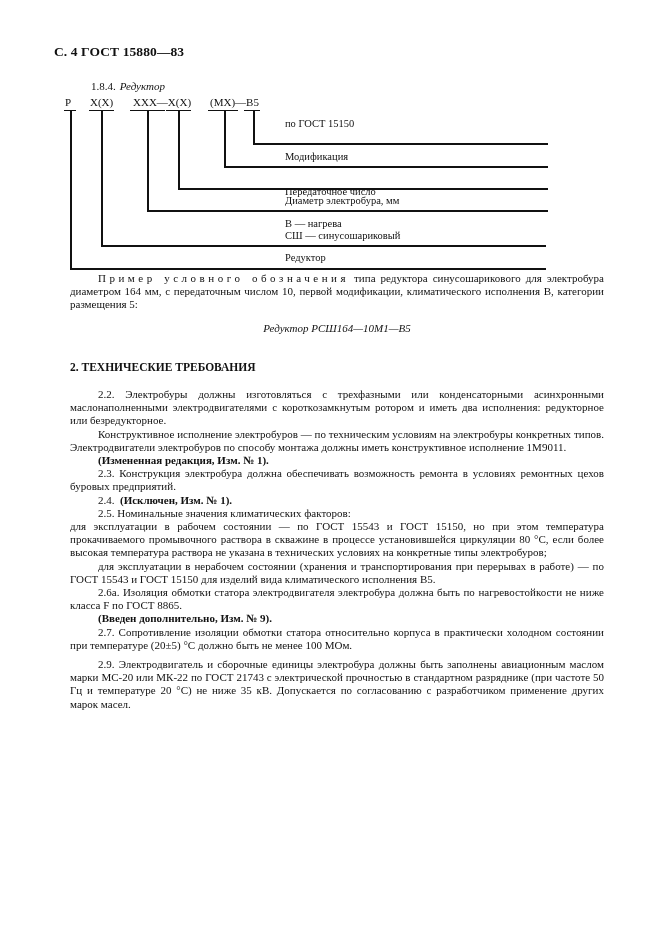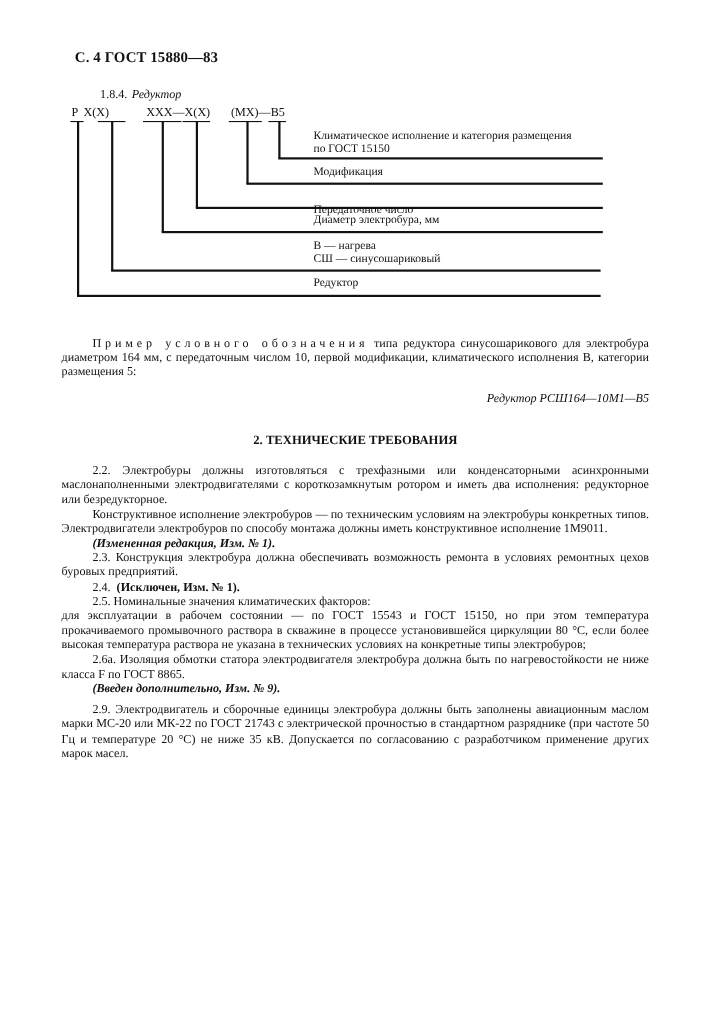--- a/index.html
+++ b/index.html
@@ -1,48 +1,48 @@
 <!DOCTYPE html>
 <html><head>
 <meta charset="utf-8">
 <style>
   html, body { margin:0; padding:0; background:#ffffff; }
   body { width:661px; height:936px; position:relative; overflow:hidden;
          font-family:"Liberation Serif","DejaVu Serif",serif; color:#111; }
-  .page-header { position:absolute; left:68px; top:44px; font-size:13.5px; font-weight:bold; letter-spacing:0.1px; }
+  .page-header { position:absolute; left:54px; top:44px; font-size:13.5px; font-weight:bold; letter-spacing:0.1px; }
   .sec-title { position:absolute; left:91px; top:80px; font-size:11px; }
   .sec-title i { font-style:italic; margin-left:4px; }
   .diagram { position:absolute; left:0; top:0; width:661px; height:280px; }
   .code { position:absolute; top:96px; font-size:11px; }
   .code-ul { position:absolute; height:1px; background:#111; top:110px; }
   .vline { position:absolute; width:1.5px; background:#111; }
   .hline { position:absolute; height:2px; background:#111; }
   .dlabel { position:absolute; left:285px; font-size:10.5px; line-height:12px; }
-  .body { position:absolute; left:56px; width:534px; font-size:11px; line-height:13.2px; text-align:justify;margin-top:34px; }
+  .body { position:absolute; left:70px; width:534px; font-size:11px; line-height:13.2px; text-align:justify; }
   .p { margin:0; text-indent:28px; }
   .p.noind { text-indent:0; }
-  .p.bold { font-weight:bold;font-style:italic; }
+  .p.bold { font-weight:bold; }
   .spaced { letter-spacing:3.5px; }
-  .example { text-align:right; font-style:italic; font-size:11px; margin-top:10px; }
-  .h2 { text-align:center; font-weight:bold; font-size:11.5px; margin:26px 0 14px 0; }
+  .example { text-align:center; font-style:italic; font-size:11px; margin-top:10px; }
+  .h2 { font-weight:bold; font-size:11.5px; margin:26px 0 14px 0; }
   .gap { height:3px; }
 </style>
 </head>
 <body>
 
 <div class="page-header">С. 4 ГОСТ 15880—83</div>
 
 <div class="sec-title">
   <span>1.8.4.</span><i>Редуктор</i>
 </div>
 
 <div class="diagram">
 
   <span class="code" style="left:65px">Р</span>
-  <span class="code" style="left:76px">Х(Х)</span>
+  <span class="code" style="left:90px">Х(Х)</span>
   <span class="code" style="left:133px">ХХХ—Х(Х)</span>
   <span class="code" style="left:210px">(МХ)—В5</span>
 
   <div class="code-ul" style="left:64px;width:12px"></div>
   <div class="code-ul" style="left:89px;width:25px"></div>
   <div class="code-ul" style="left:130px;width:35px"></div>
   <div class="code-ul" style="left:166px;width:25px"></div>
   <div class="code-ul" style="left:208px;width:30px"></div>
   <div class="code-ul" style="left:244px;width:16px"></div>
 
@@ -54,21 +54,20 @@
   <div class="vline" style="left:253px;top:110px;height:34px"></div>
 
   <div class="hline" style="left:253px;top:143px;width:295px"></div>
   <div class="hline" style="left:224px;top:166px;width:324px"></div>
   <div class="hline" style="left:178px;top:188px;width:370px;height:1.5px"></div>
   <div class="hline" style="left:147px;top:210px;width:401px;height:1.5px"></div>
   <div class="hline" style="left:101px;top:245px;width:445px"></div>
   <div class="hline" style="left:70px;top:268px;width:476px"></div>
 
   <div class="dlabel" style="top:118px">
-    <div>Климатическое исполнение и категория размещения</div>
     <div>по ГОСТ 15150</div>
   </div>
   <div class="dlabel" style="top:151px">Модификация</div>
   <div class="dlabel" style="top:186px">Передаточное число</div>
   <div class="dlabel" style="top:195px">Диаметр электробура, мм</div>
   <div class="dlabel" style="top:218px">
     <div>В — нагрева</div>
     <div>СШ — синусошариковый</div>
   </div>
   <div class="dlabel" style="top:252px">Редуктор</div>
@@ -80,18 +79,20 @@
 
   <div class="h2">2. ТЕХНИЧЕСКИЕ ТРЕБОВАНИЯ</div>
 
   <p class="p">2.2.  Электробуры должны изготовляться с трехфазными или конденсаторными асинхронными маслонаполненными электродвигателями с короткозамкнутым ротором и иметь два исполнения: редукторное или безредукторное.</p>
   <p class="p">Конструктивное исполнение электробуров — по техническим условиям на электробуры конкретных типов. Электродвигатели электробуров по способу монтажа должны иметь конструктивное исполнение 1М9011.</p>
   <p class="p bold">(Измененная редакция, Изм. № 1).</p>
   <p class="p">2.3.  Конструкция электробура должна обеспечивать возможность ремонта в условиях ремонтных цехов буровых предприятий.</p>
   <p class="p"><span>2.4.</span>&nbsp;&nbsp;<b>(Исключен, Изм. № 1).</b></p>
   <p class="p">2.5.  Номинальные значения климатических факторов:</p>
   <p class="p noind" style="text-indent:0"><span>для эксплуатации в рабочем состоянии — по ГОСТ 15543 и ГОСТ 15150, но при этом температура прокачиваемого промывочного раствора в скважине в процессе установившейся  циркуляции 80 °С, если более высокая температура раствора не указана в технических условиях на конкретные типы электробуров;</span></p>
+  <p class="p">для эксплуатации в нерабочем состоянии (хранения и транспортирования при перерывах в работе) — по ГОСТ 15543 и ГОСТ 15150 для изделий вида климатического исполнения В5.</p>
   <p class="p">2.6а.  Изоляция обмотки статора электродвигателя электробура должна быть по нагревостойкости не ниже класса F по ГОСТ 8865.</p>
   <p class="p bold">(Введен дополнительно, Изм. № 9).</p>
+  <p class="p">2.7.  Сопротивление изоляции обмотки статора относительно корпуса в практически холодном состоянии при температуре (20±5) °С должно быть не менее 100 МОм.</p>
   <div class="gap"></div>
   <div class="gap"></div>
   <p class="p">2.9.  Электродвигатель и сборочные единицы электробура должны быть заполнены авиационным маслом марки МС-20 или МК-22 по ГОСТ 21743 с электрической прочностью в стандартном разряднике (при частоте 50 Гц и температуре 20 °С) не ниже 35 кВ. Допускается по согласованию с разработчиком применение других марок масел.</p>
 </div>
 
 </body></html>

